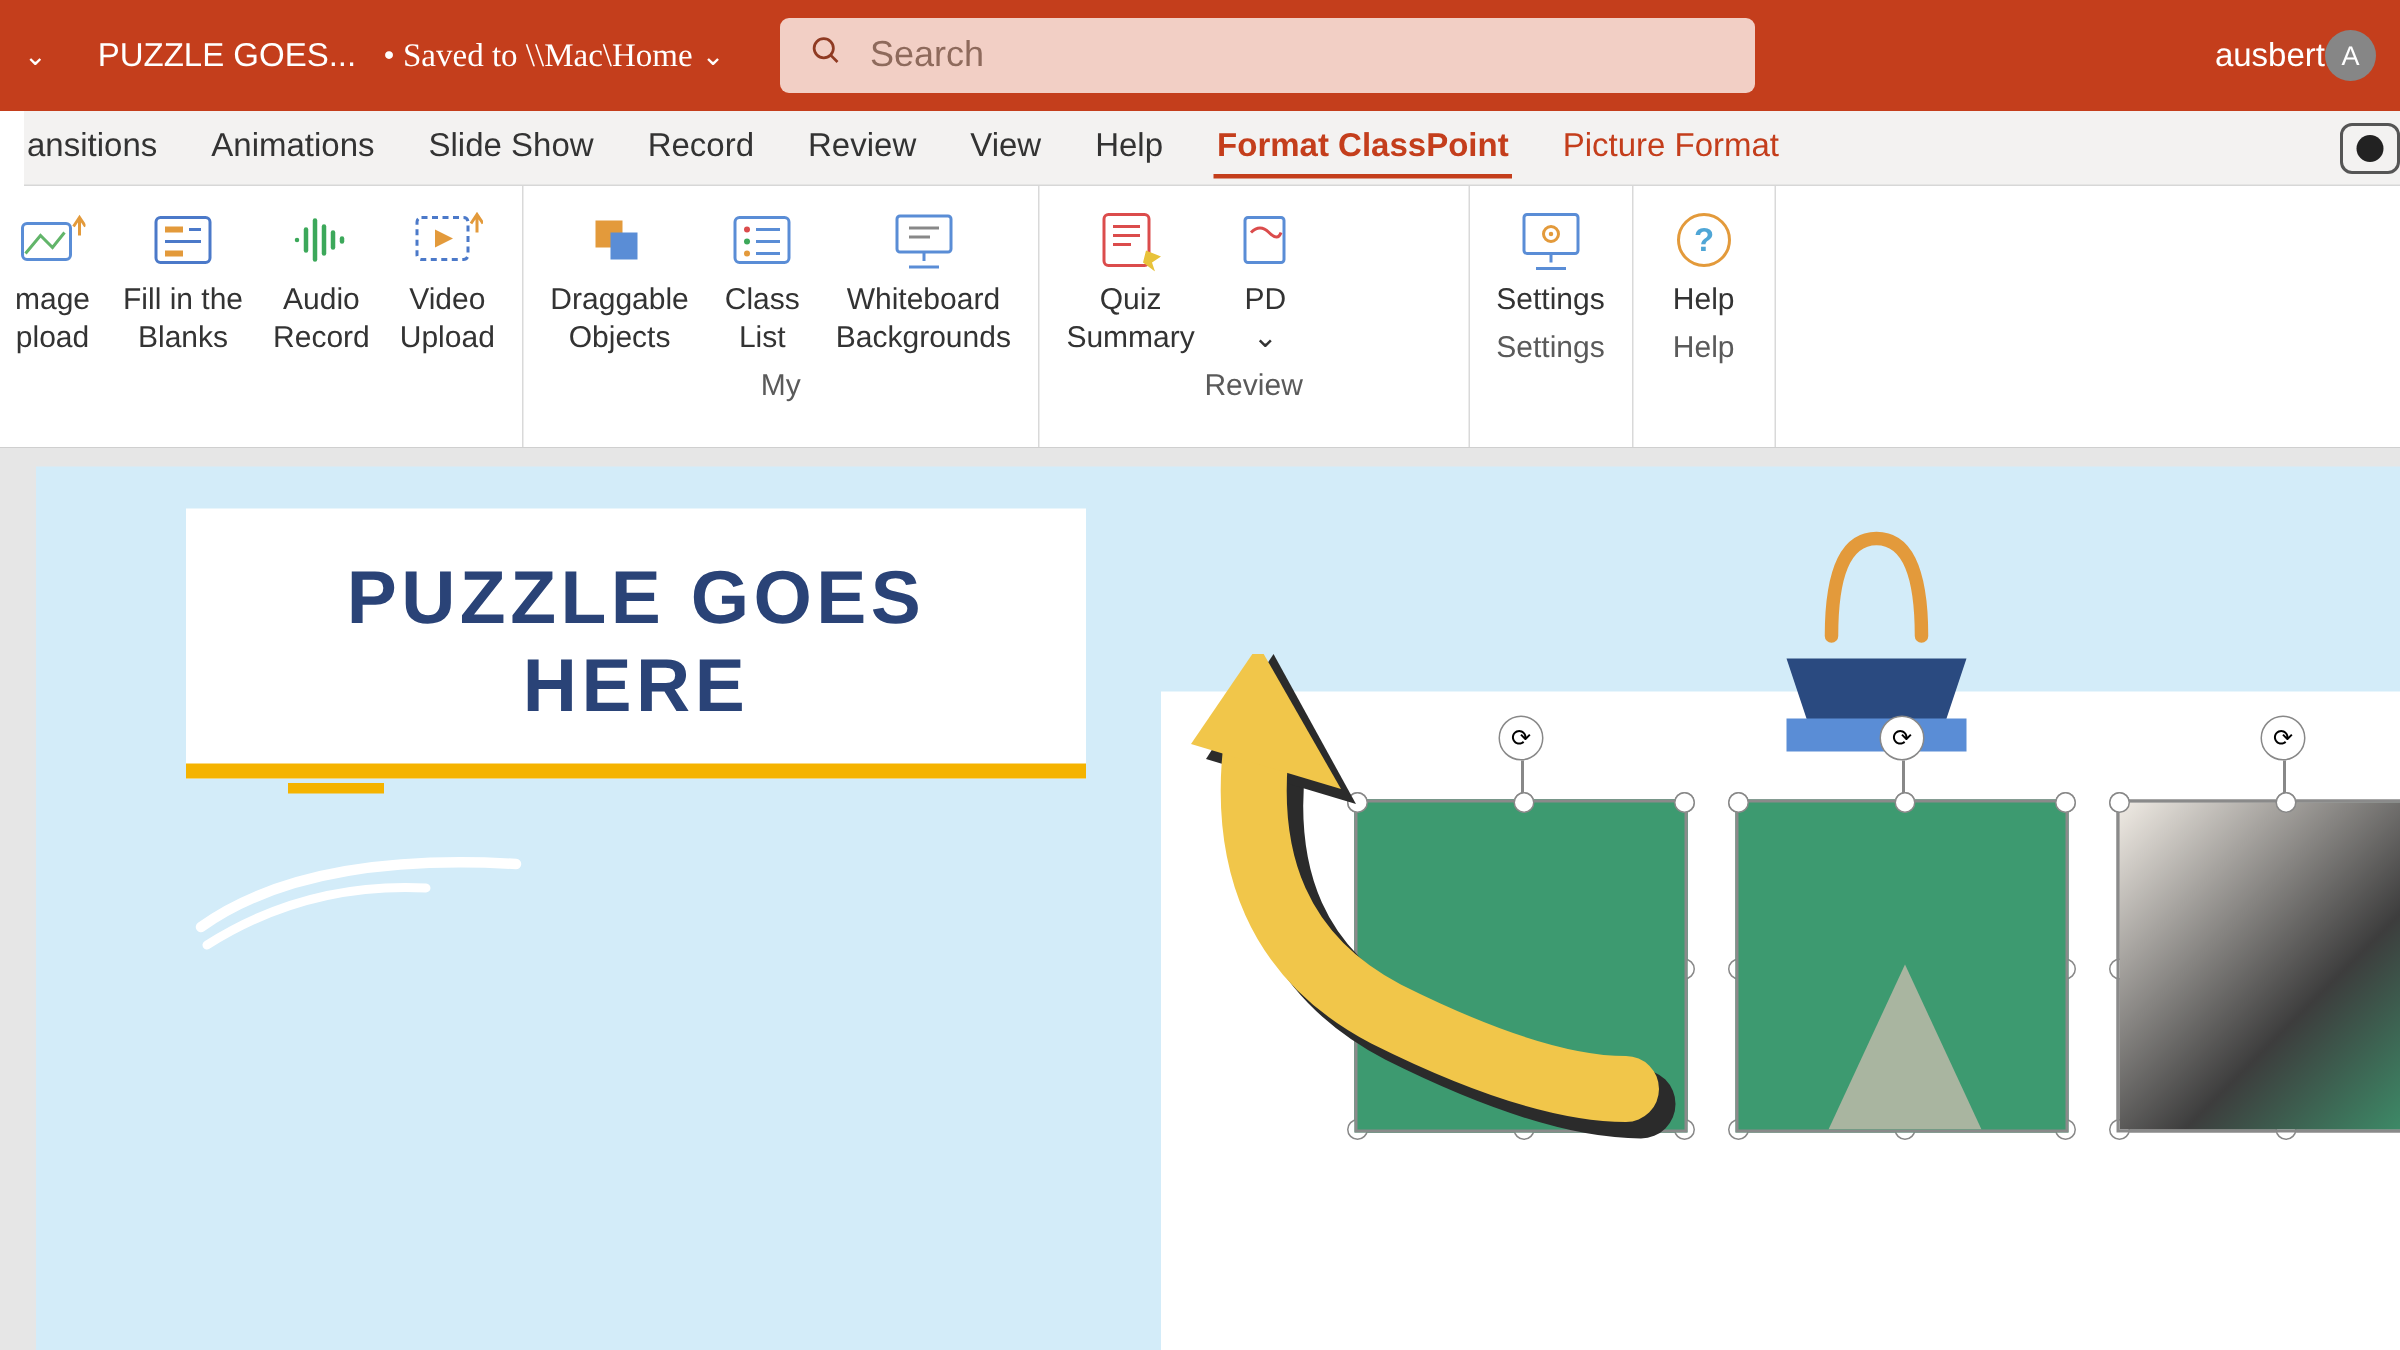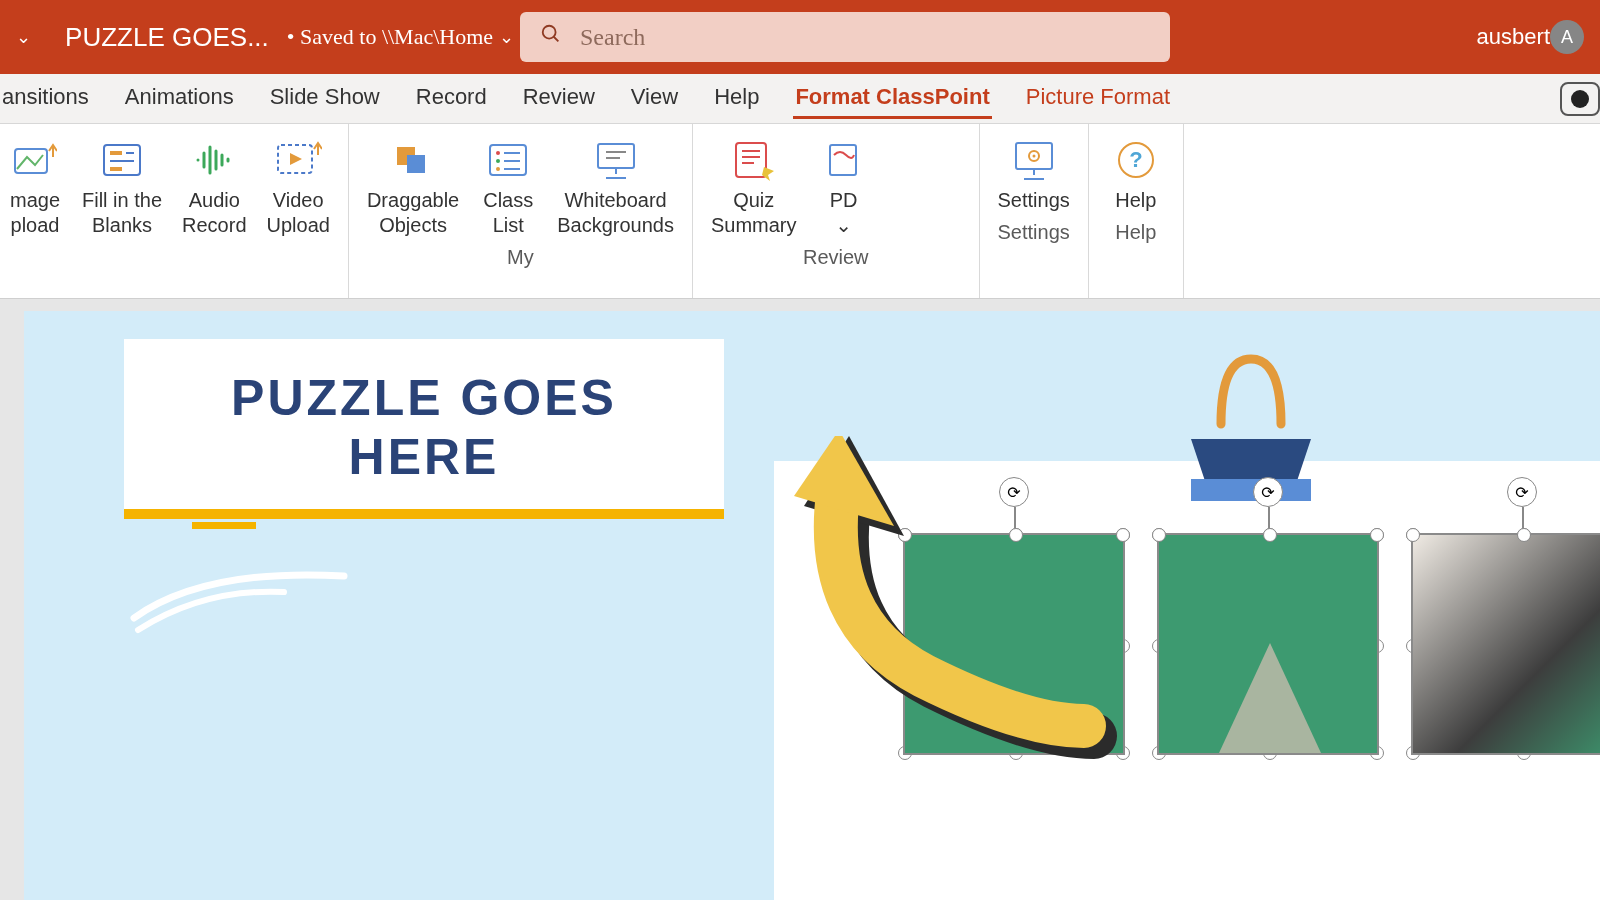--- a/index.html
+++ b/index.html
@@ -9,40 +9,40 @@
 .titlebar {
   height: 74px;
   background: #c43e1c;
   display: flex;
   align-items: center;
   padding: 0 16px;
   gap: 18px;
   position: relative;
 }
 .title-chevron { color: #fff; font-size: 18px; padding-right: 16px; }
-.doc-title { color: #fff; font-size: 26px; white-space: nowrap; }
+.doc-title { color: #fff; font-size: 22px; white-space: nowrap; }
 .doc-saved { color: #fff; font-size: 22px; white-space: nowrap; font-family: Liberation Serif, serif; }
 .doc-saved-box { display: flex; align-items: center; gap: 6px; }
 .doc-saved-chevron { color: #fff; font-size: 18px; }
 .searchbox {
   position: absolute;
   left: 520px;
   width: 650px;
   height: 50px;
   background: #f2cfc5;
   border-radius: 6px;
   display: flex;
   align-items: center;
   padding: 0 20px;
   gap: 18px;
 }
 .search-icon { color: #8f3a22; font-size: 22px; }
 .search-input {
   border: none; outline: none; background: transparent; flex: 1;
-  font-size: 24px; color: #8a5a4a; font-family: Liberation Serif, serif;
+  font-size: 24px; color: #8a5a4a;
 }
 .search-input::placeholder { color: #8e6a5c; }
 .user-area { margin-left: auto; display: flex; align-items: center; }
 .user-name { color: #fff; font-size: 22px; }
 .avatar {
   width: 34px; height: 34px; border-radius: 50%; background: #868686;
   display: flex; align-items: center; justify-content: center;
   color: #fff; font-size: 18px; font-weight: 500;
 }
 
@@ -50,20 +50,21 @@
 .tabstrip {
   height: 50px;
   background: #f3f2f1;
   border-bottom: 1px solid #d7d7d7;
   display: flex;
   align-items: center;
   padding-left: 0;
   gap: 32px;
   font-size: 22px;
   position: relative;
+  margin-left: 16px;
 }
 .tab { color: #333; cursor: pointer; padding: 6px 2px; border-bottom: 3px solid transparent; white-space: nowrap; }
 .tab.active { color: #c43e1c; border-bottom-color: #c43e1c; font-weight: 600; }
 .tab.context { color: #c43e1c; }
 .record-toggle {
   position: absolute; right: 0; top: 8px;
   width: 40px; height: 34px;
   border: 2px solid #555; border-radius: 8px;
   display: flex; align-items: center; justify-content: center;
 }

